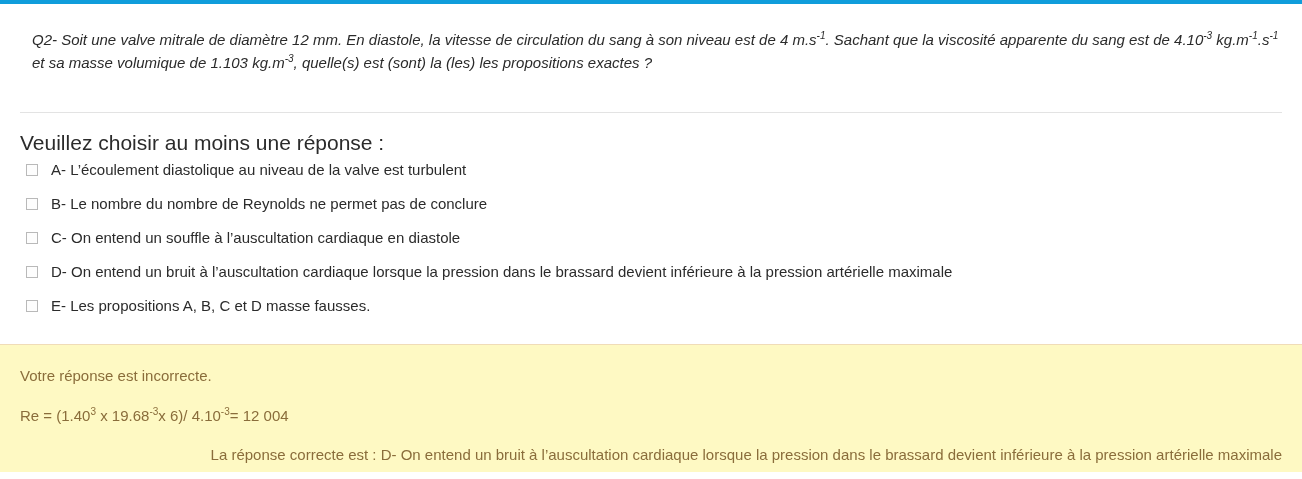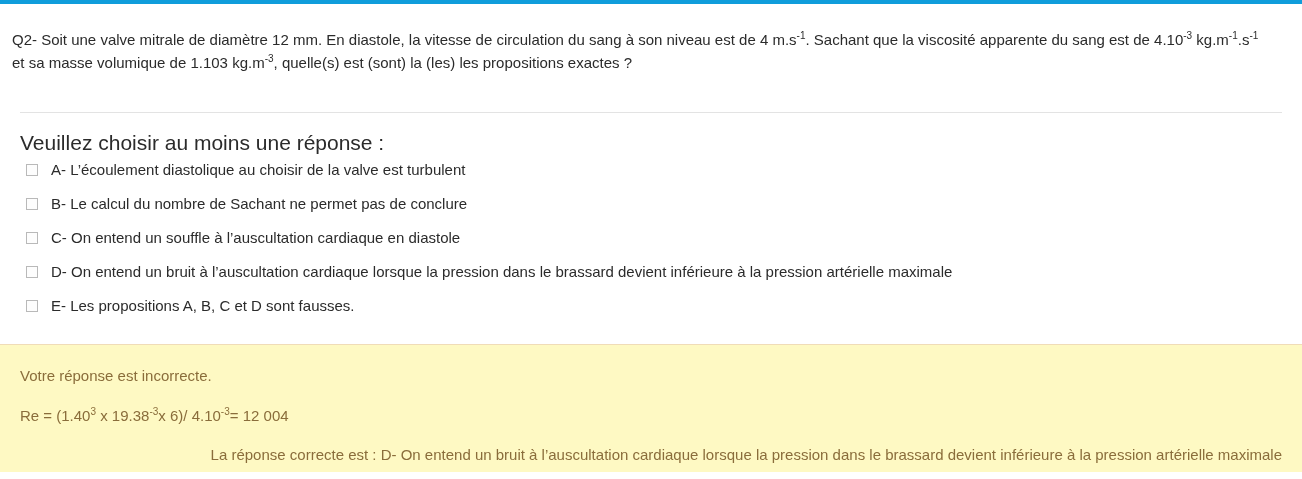--- a/index.html
+++ b/index.html
@@ -28,21 +28,22 @@
     width: 1302px;
     height: 4px;
     background: #0f9ddb;
   }
   .question-card {
     position: absolute;
     top: 4px;
     left: 0;
     width: 1302px;
     box-sizing: border-box;
-    padding: 24px 20px 0 12px;
+    padding: 24px 20px 0 32px;
+    font-style: italic;
   }
   .question-text {
     font-size: 15px;
     line-height: 1.55;
     color: #2b2b2b;
     max-width: 1262px;
   }
   sup {
     font-size: 10px;
     vertical-align: super;
@@ -125,41 +126,41 @@
     </div>
   </div>
 
   <div class="divider"></div>
 
   <div class="instruction">Veuillez choisir au moins une réponse :</div>
 
   <div class="answers">
     <div class="answer-row">
       <span class="answer-checkbox"></span>
-      <span class="answer-label">A- L’écoulement diastolique au choisir de la valve est turbulent</span>
+      <span class="answer-label">A- L’écoulement diastolique au niveau de la valve est turbulent</span>
     </div>
     <div class="answer-row">
       <span class="answer-checkbox"></span>
-      <span class="answer-label">B- Le calcul du nombre de Sachant ne permet pas de conclure</span>
+      <span class="answer-label">B- Le nombre du nombre de Reynolds ne permet pas de conclure</span>
     </div>
     <div class="answer-row">
       <span class="answer-checkbox"></span>
       <span class="answer-label">C- On entend un souffle à l’auscultation cardiaque en diastole</span>
     </div>
     <div class="answer-row">
       <span class="answer-checkbox"></span>
       <span class="answer-label">D- On entend un bruit à l’auscultation cardiaque lorsque la pression dans le brassard devient inférieure à la pression artérielle maximale</span>
     </div>
     <div class="answer-row">
       <span class="answer-checkbox"></span>
-      <span class="answer-label">E- Les propositions A, B, C et D sont fausses.</span>
+      <span class="answer-label">E- Les propositions A, B, C et D masse fausses.</span>
     </div>
   </div>
 
   <div class="feedback">
     <div class="feedback-line">Votre réponse est incorrecte.</div>
     <div class="feedback-line">
-      <span>Re = (1.40</span><sup>3</sup><span> x 19.38</span><sup>-3</sup><span>x 6)/ 4.10</span><sup>-3</sup><span>= 12 004</span>
+      <span>Re = (1.40</span><sup>3</sup><span> x 19.68</span><sup>-3</sup><span>x 6)/ 4.10</span><sup>-3</sup><span>= 12 004</span>
     </div>
     <div class="feedback-line">La réponse correcte est : D- On entend un bruit à l’auscultation cardiaque lorsque la pression dans le brassard devient inférieure à la pression artérielle maximale</div>
   </div>
 
 </div>
 
 </body></html>

